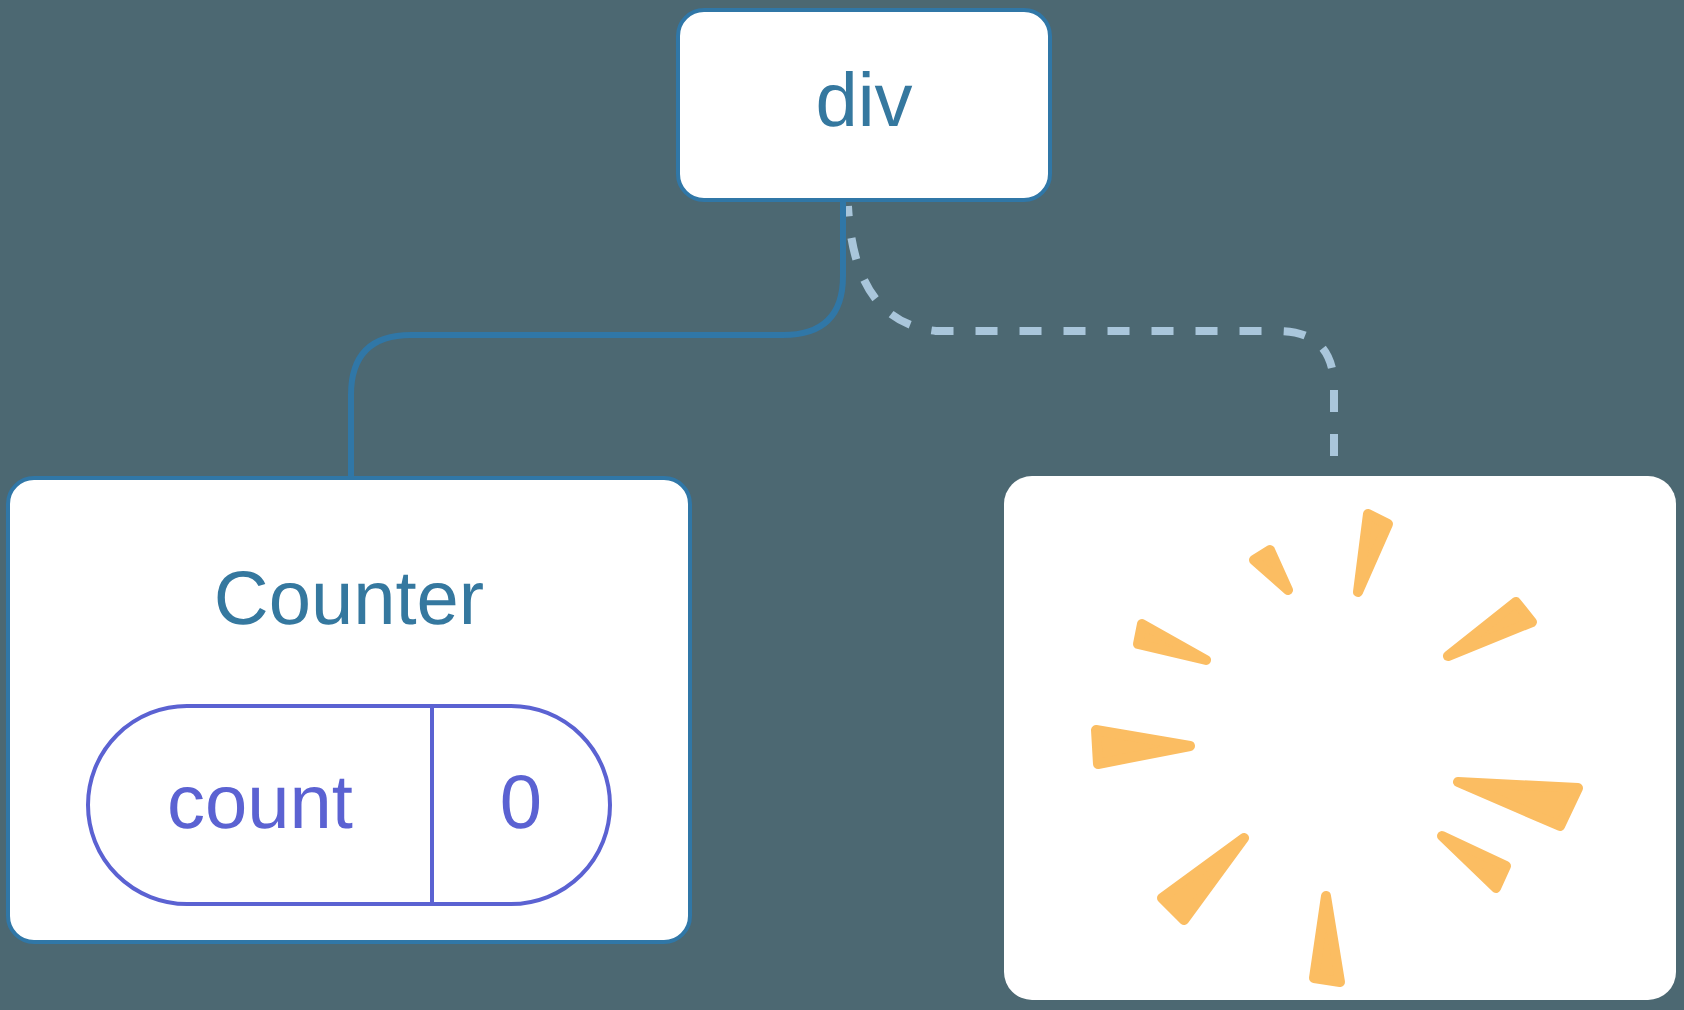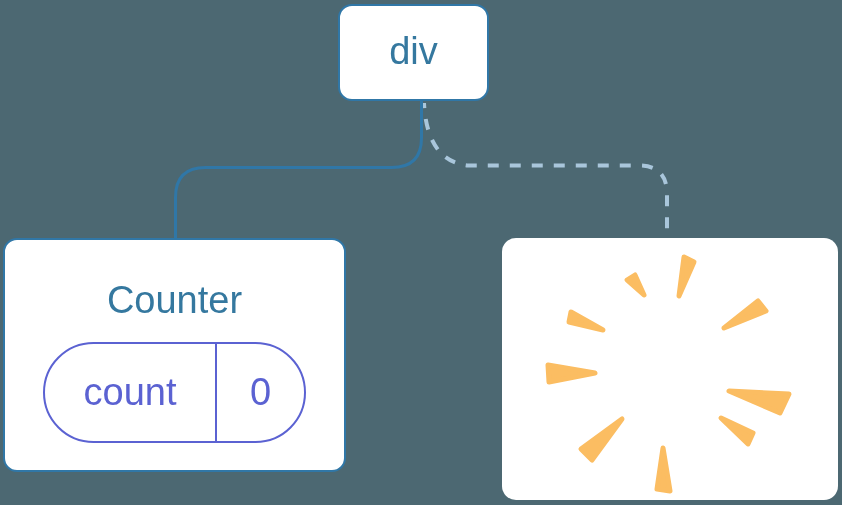--- a/index.html
+++ b/index.html
@@ -34,21 +34,21 @@
     position: absolute;
     background: var(--node_bg, #FFFFFF);
     border-radius: 14px;
     box-sizing: border-box;
   }
   .node.bordered {
     border: 2.5px solid var(--node_border, #3077A7);
   }
   .root-node {
     left: 338px; top: 4px;
-    width: 151px; height: 97px;
+    width: 188px; height: 97px;
     display: flex; align-items: center; justify-content: center;
   }
   .root-label {
     color: var(--label_blue, #35789F);
     font-size: 38px;
     font-weight: 500;
     line-height: 1;
     padding-bottom: 4px;
   }
   .counter-node {
@@ -57,21 +57,21 @@
     display: flex; flex-direction: column; align-items: center;
   }
   .counter-title {
     margin-top: 38px;
     color: var(--label_blue, #35789F);
     font-size: 38px;
     font-weight: 500;
     line-height: 1.2;
   }
   .state-pill {
-    margin-top: 18px;
+    margin-top: 28px;
     width: 263px; height: 101px;
     border: 2.5px solid var(--state_indigo, #5B62D2);
     border-radius: 52px;
     box-sizing: border-box;
     display: flex;
     align-items: stretch;
     overflow: hidden;
     color: var(--state_indigo, #5B62D2);
     font-size: 38px;
   }

